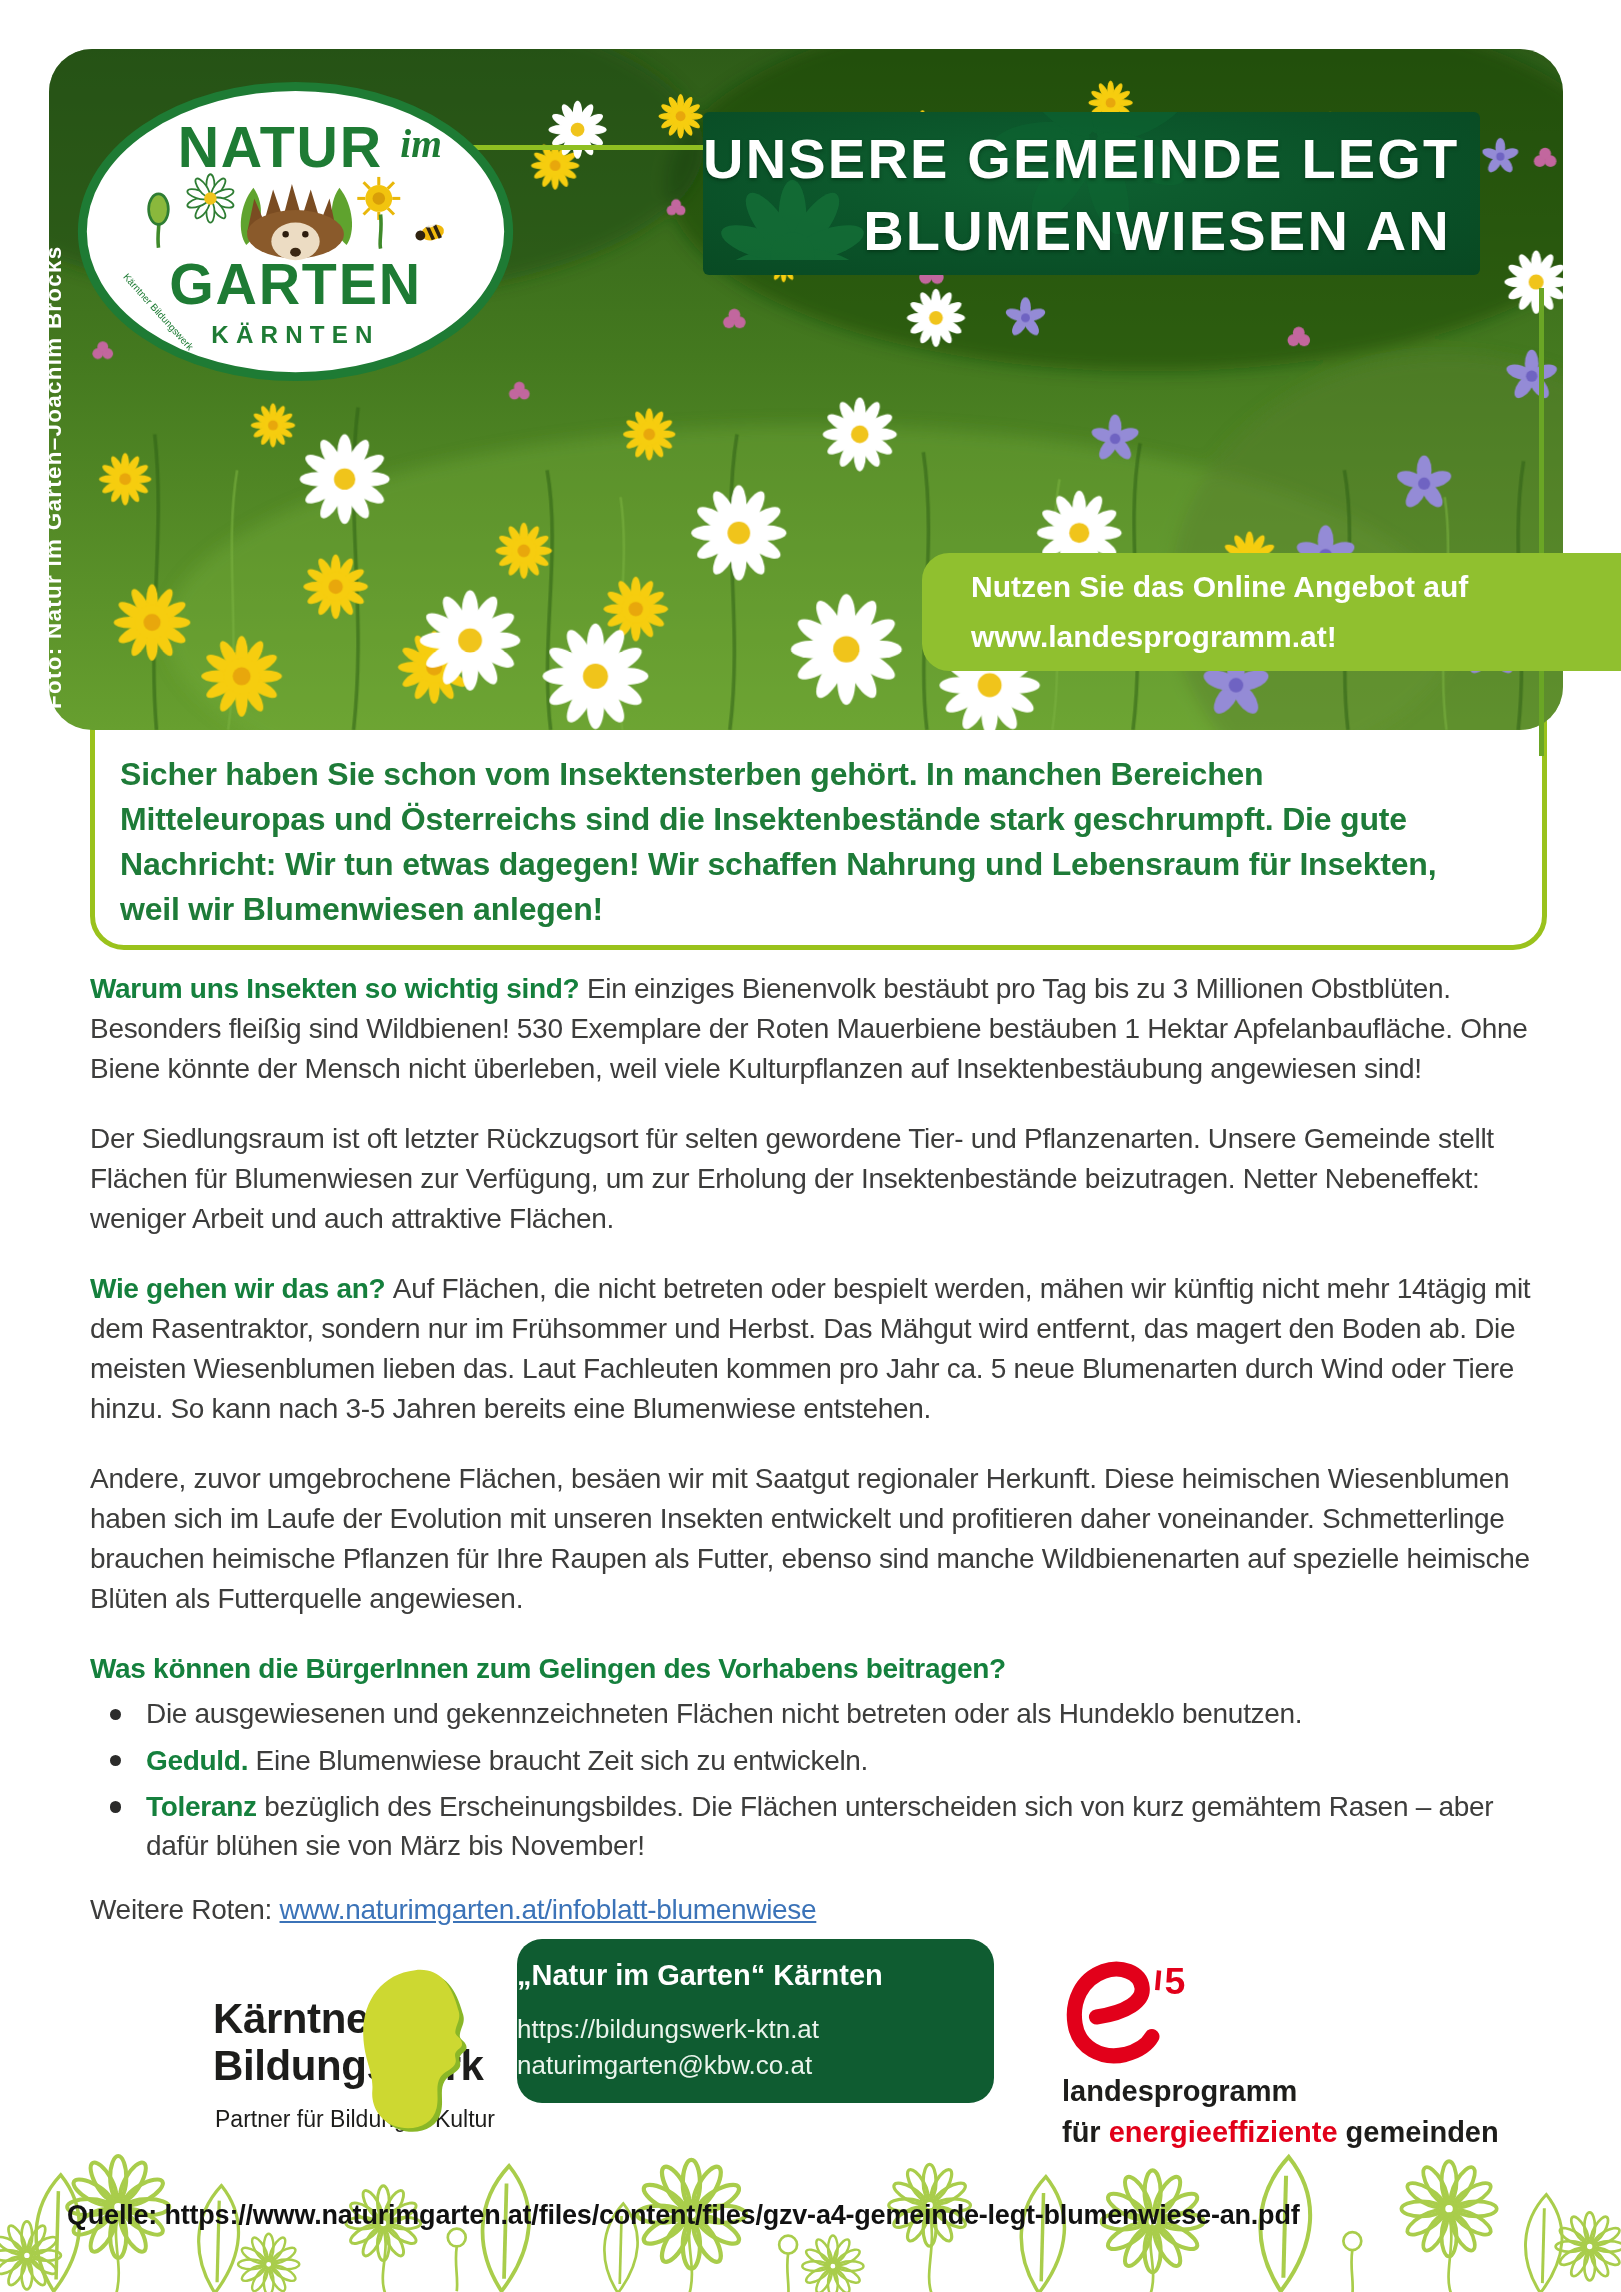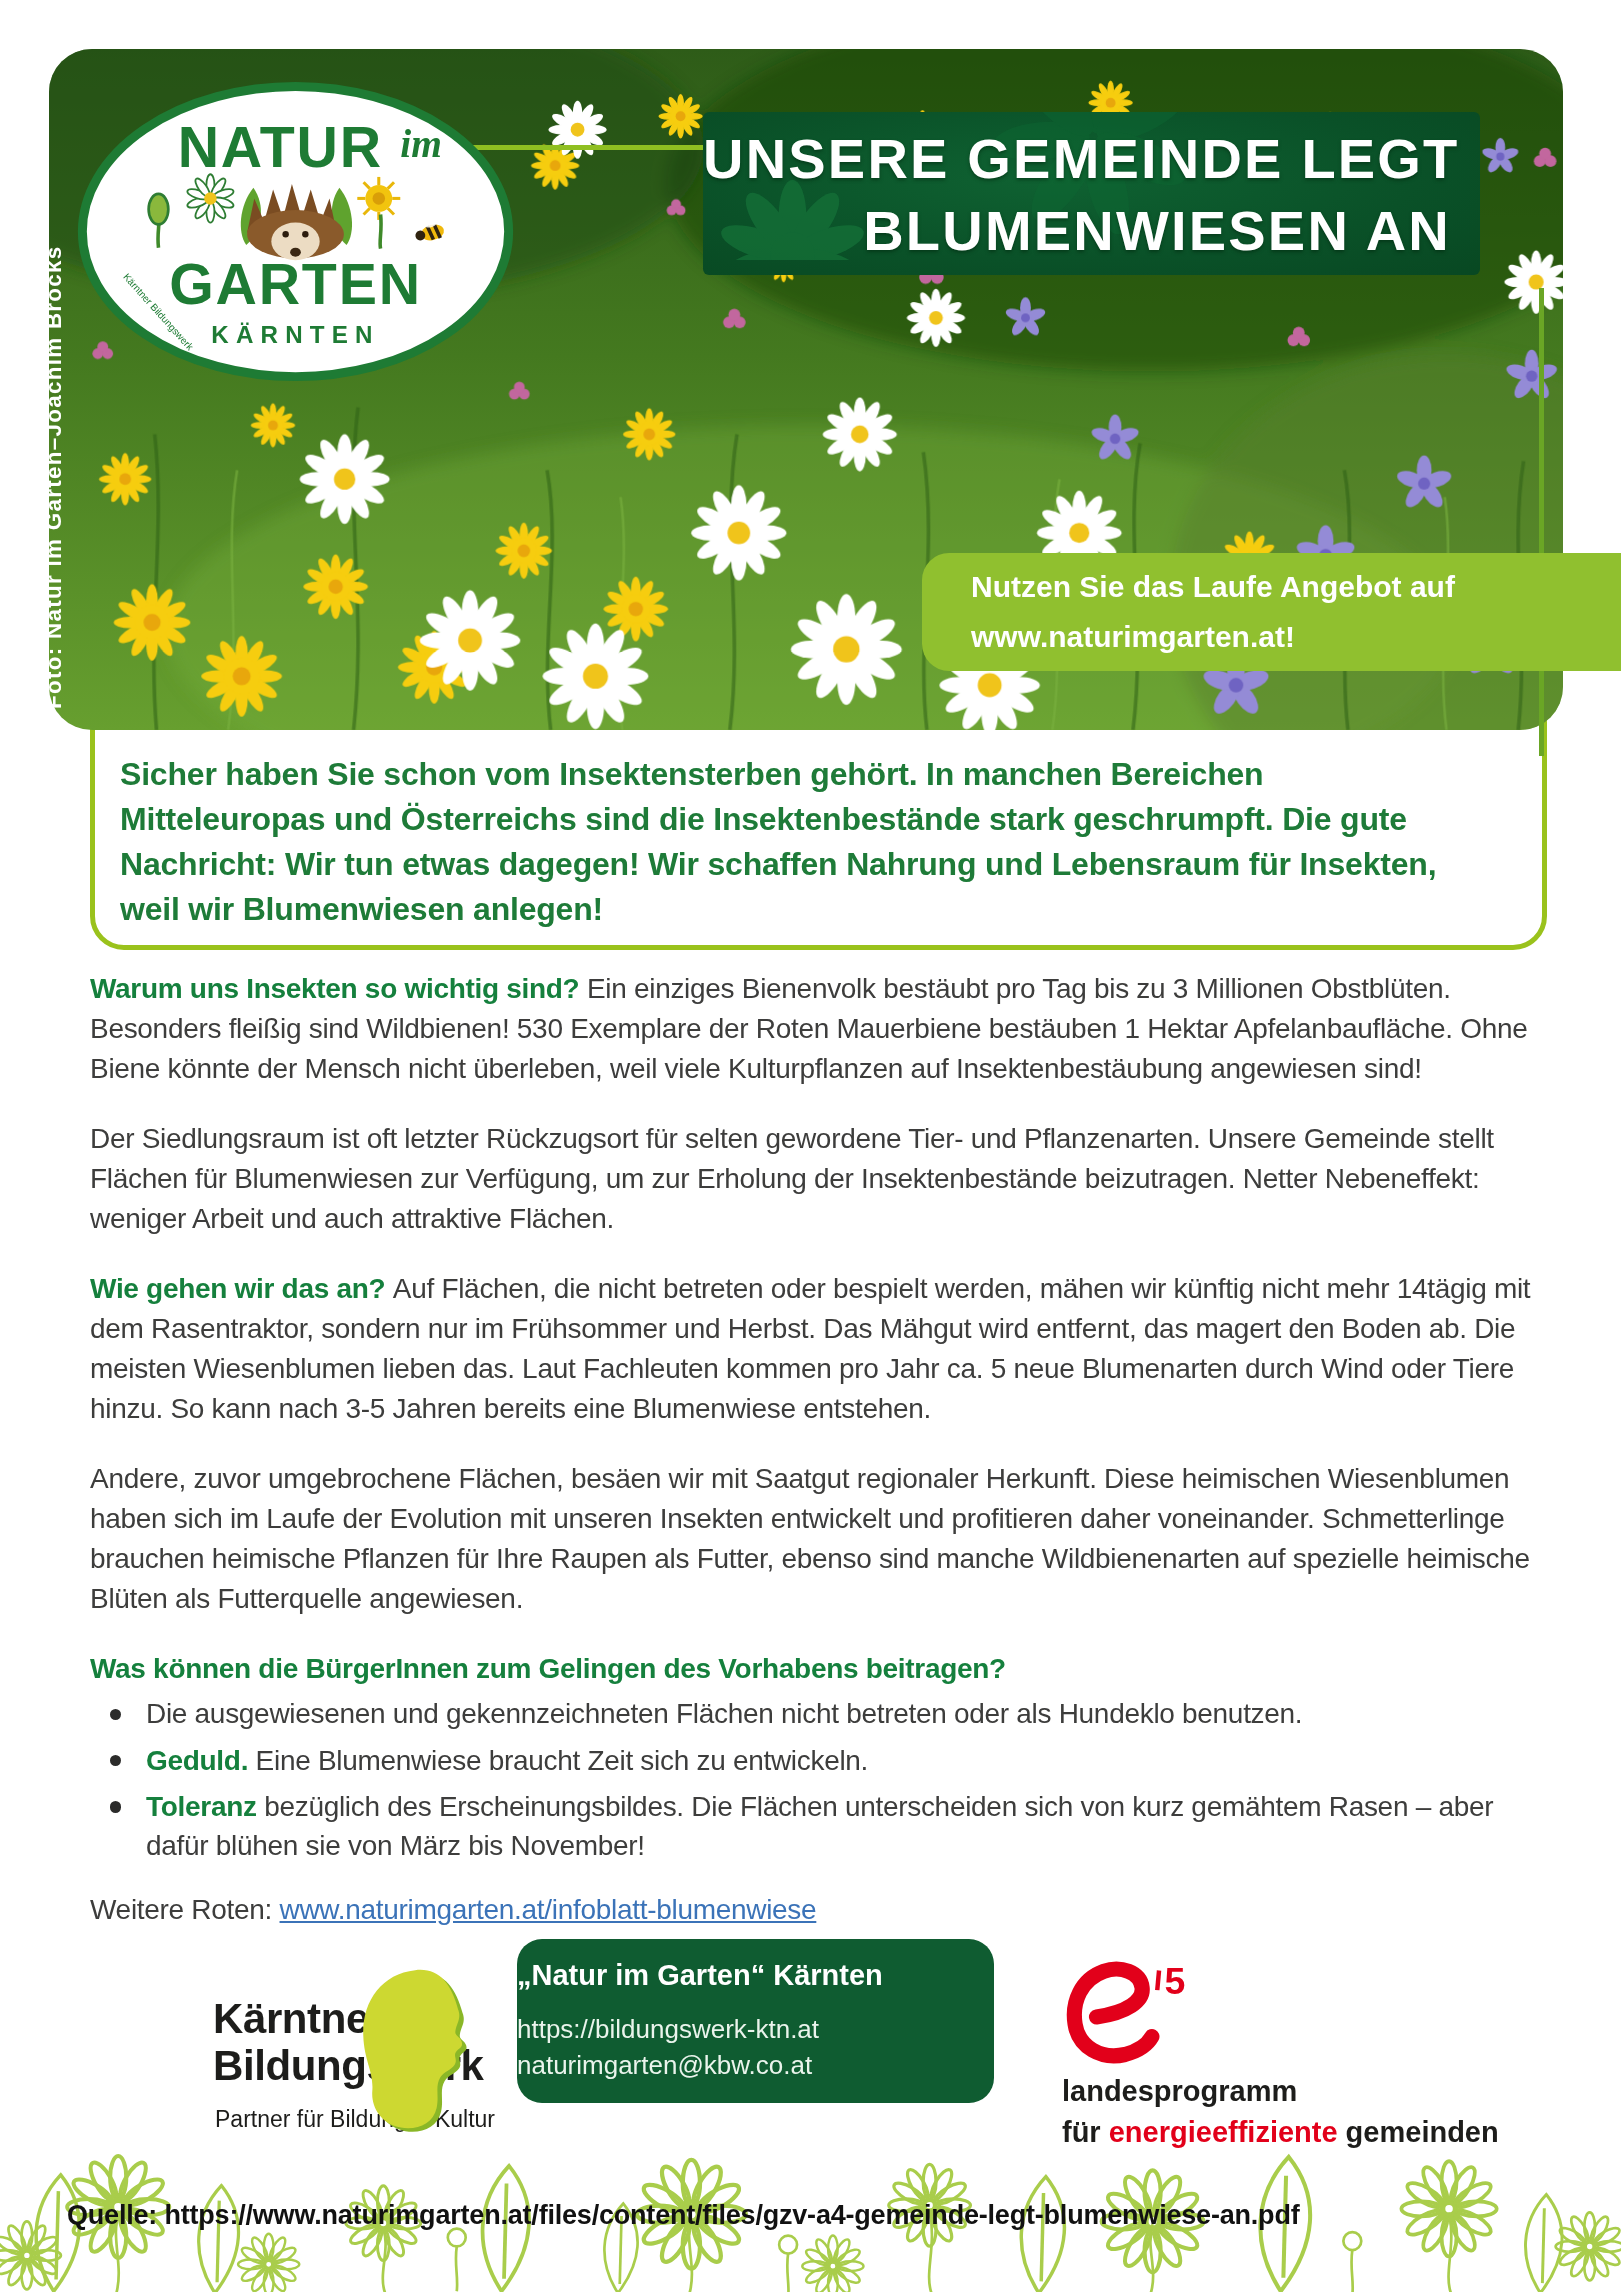--- a/index.html
+++ b/index.html
@@ -321,22 +321,22 @@
         <ellipse transform="rotate(315) translate(0,-14)" rx="5" ry="13"></ellipse>
       </g>
     </svg>
     <div class="lines">
       <div class="ln">UNSERE GEMEINDE LEGT</div>
       <div class="ln">BLUMENWIESEN AN</div>
     </div>
   </div>
 
   <div class="cta">
-    <div class="ln">Nutzen Sie das Laufe Angebot auf</div>
-    <div class="ln">www.naturimgarten.at!</div>
+    <div class="ln">Nutzen Sie das Online Angebot auf</div>
+    <div class="ln">www.landesprogramm.at!</div>
   </div>
 
   <div class="credit">Foto:  Natur im Garten–Joachim Brocks</div>
 
   <div class="intro">
     <div class="txt">Sicher haben Sie schon vom Insektensterben gehört. In manchen Bereichen Mitteleuropas und Österreichs sind die Insektenbestände stark geschrumpft. Die gute Nachricht: Wir tun etwas dagegen! Wir schaffen Nahrung und Lebensraum für Insekten, weil wir Blumenwiesen anlegen!</div>
   </div>
 
   <div class="main">
     <p><span class="gh">Warum uns Insekten so wichtig sind? </span><span>Ein einziges Bienenvolk bestäubt pro Tag bis zu 3 Millionen Obstblüten. Besonders fleißig sind Wildbienen! 530 Exemplare der Roten Mauerbiene bestäuben 1 Hektar Apfelanbaufläche. Ohne Biene könnte der Mensch nicht überleben, weil viele Kulturpflanzen auf Insektenbestäubung angewiesen sind!</span></p>

